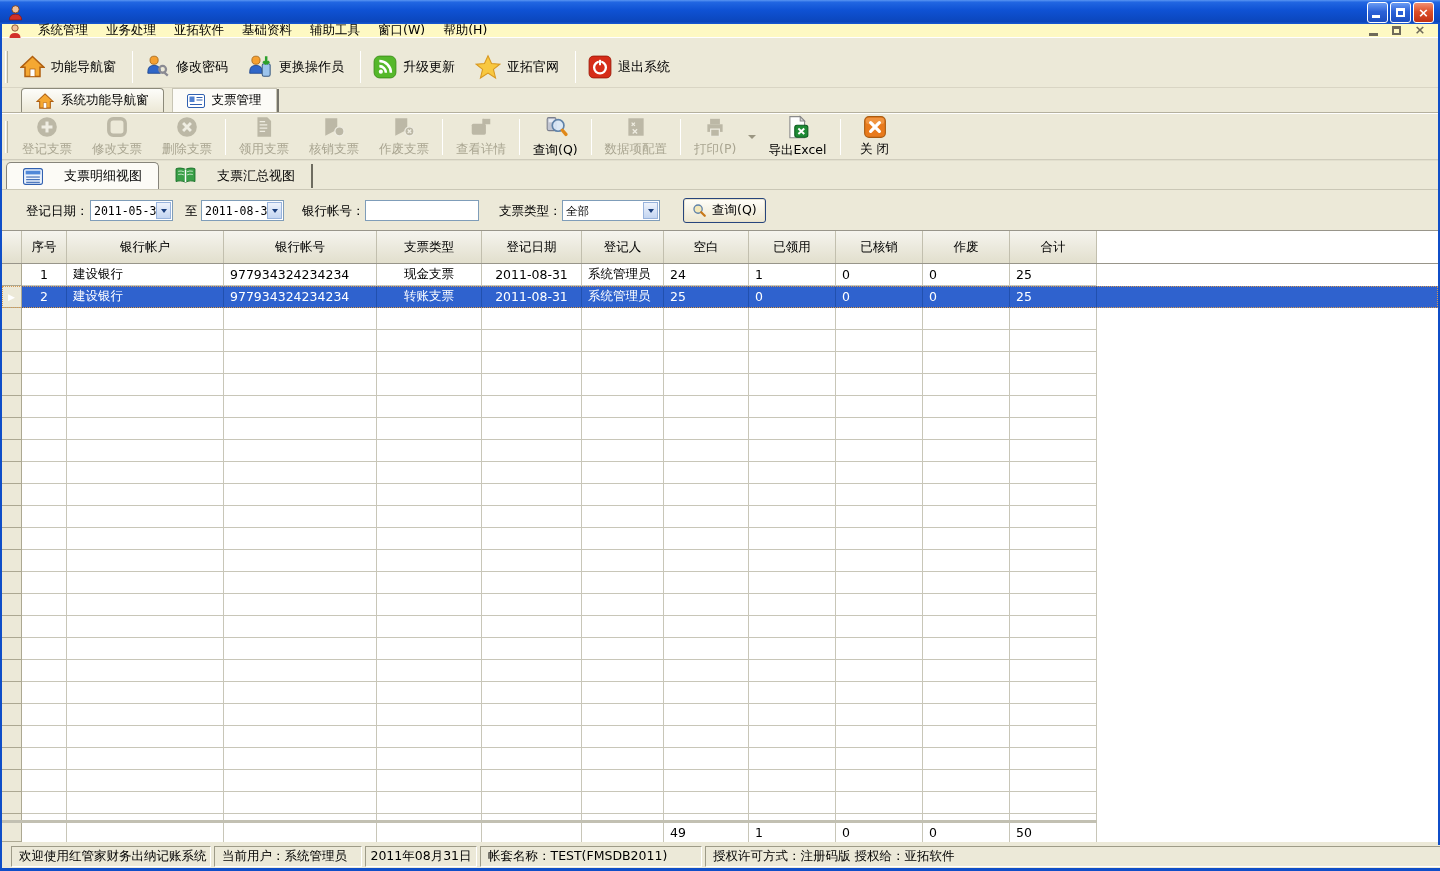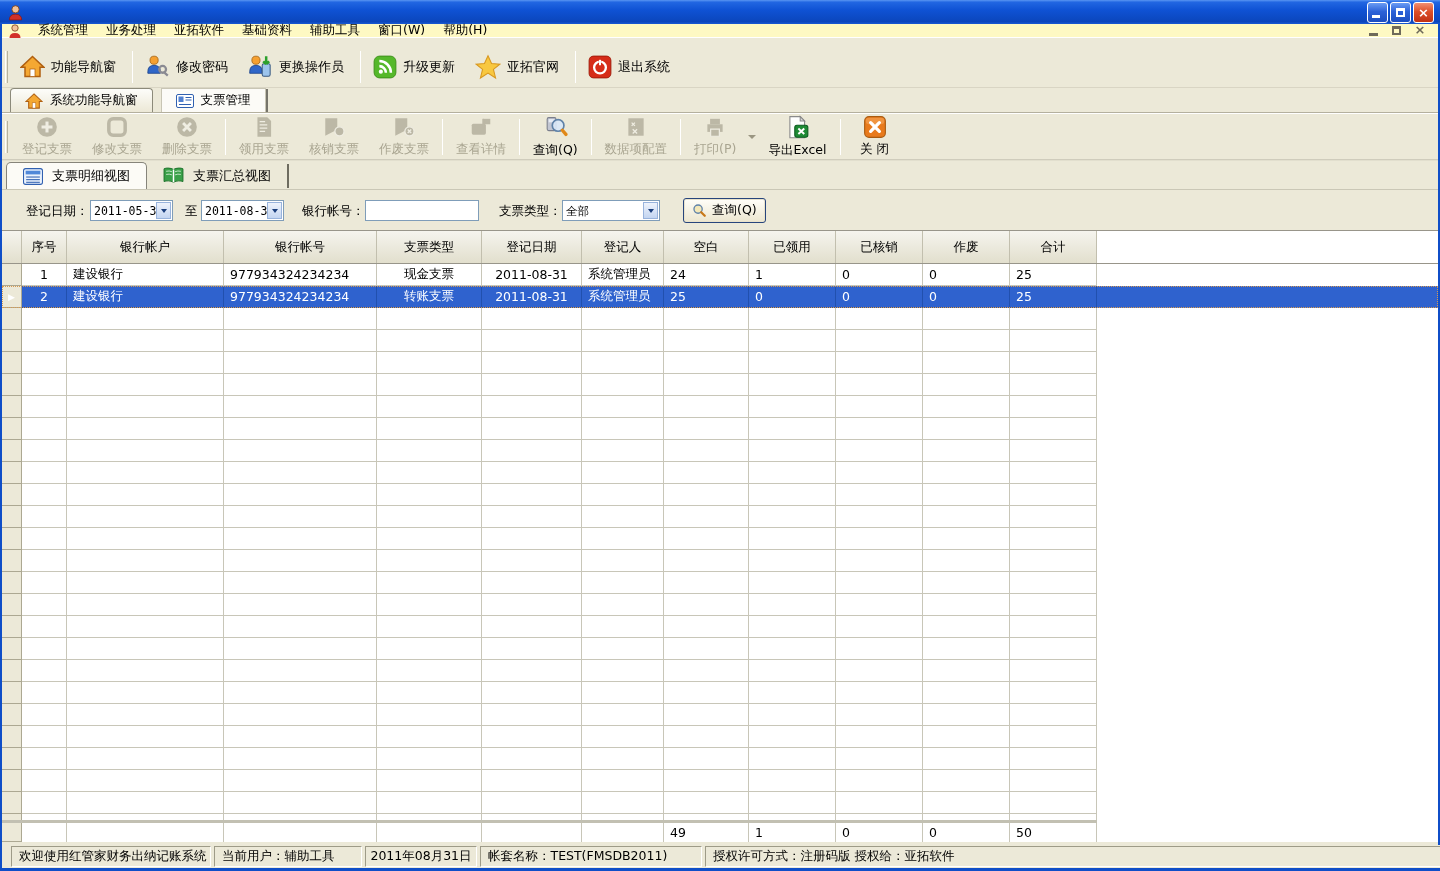--- a/index.html
+++ b/index.html
@@ -38,40 +38,40 @@
   .toolbar-main { position:absolute; left:0; top:46px; width:1436px; height:42px; background:#ece9d8;
     display:flex; align-items:center; border-bottom:1px solid #d9d5c4; }
   .grip { width:3px; height:32px; margin:0 4px 0 3px; border-left:1px solid #fff; border-right:1px solid #b6b29e; }
   .tb-item { display:flex; align-items:center; gap:6px; padding:4px 12px 4px 8px; font-size:13px; }
   .tb-sep { width:1px; height:32px; background:#c4c0ac; border-right:1px solid #fff; margin:0 4px; }
 
   
   .wintabs { position:absolute; left:0; top:88px; width:1436px; height:25px; background:#ece9d8;
     display:flex; align-items:flex-end; border-bottom:1px solid #b4b09e; }
   .wtab { display:flex; align-items:center; gap:7px; height:24px; padding:0 14px; font-size:12.5px; }
-  .wtab.outlined { margin-left:8px; border:1px solid #8c8a7a; border-bottom:none; border-radius:4px 4px 0 0;
+  .wtab.outlined { margin-left:19px; border:1px solid #8c8a7a; border-bottom:none; border-radius:4px 4px 0 0;
     background:linear-gradient(180deg,#fdfdfa,#ece8d6); }
   .wtab.activewhite { background:#fcfbf7; border:1px solid #c8c5b4; border-bottom:none; margin-left:8px; }
   .wtab-endline { width:2px; height:23px; background:#76746a; }
 
   
   .toolbar-actions { position:absolute; left:0; top:113px; width:1436px; height:47px; background:#ece9d8;
     display:flex; align-items:center; border-top:1px solid #fff; border-bottom:1px solid #cfccbc; }
   .abar-btn { display:flex; flex-direction:column; align-items:center; justify-content:center; gap:2px;
     min-width:62px; padding:2px 10px; font-size:12.5px; }
   .abar-btn .lbl { white-space:nowrap; }
   .abar-btn.disabled .lbl { color:#a9a591; }
   .abar-sep { width:1px; height:36px; background:#c4c0ac; border-right:1px solid #fff; margin:0 3px; }
   .abar-drop { width:12px; display:flex; align-items:center; justify-content:center; }
   .abar-drop i { width:0; height:0; border-left:4px solid transparent; border-right:4px solid transparent; border-top:4px solid #9a9682; }
 
   
   .viewtabs { position:absolute; left:0; top:160px; width:1436px; height:30px; background:#ece9d8;
     display:flex; align-items:flex-end; border-top:1px solid #e2dfce; border-bottom:1px solid #cac7b6; }
-  .vtab { display:flex; align-items:center; gap:9px; height:27px; padding:0 16px; font-size:13px; }
+  .vtab { display:flex; align-items:center; gap:21px; height:27px; padding:0 16px; font-size:13px; }
   .vtab.outlined { margin-left:4px; border:1px solid #86847a; border-bottom:none; border-radius:5px 5px 0 0; background:#fcfbf6; }
   .vtab-endline { width:2px; height:24px; background:#6e6c60; margin-bottom:1px; }
 
   
   .filterbar { position:absolute; left:0; top:190px; width:1436px; height:40px; background:#ece9d8; }
   .filterbar .flabel { position:absolute; top:13px; font-size:12.5px; }
   .combo { position:absolute; top:10px; height:21px; border:1px solid #7f9db9; background:#fff; }
   .combo .val { position:absolute; left:3px; top:3px; font-size:11.5px; }
   .combo .cbtn { position:absolute; right:1px; top:1px; bottom:1px; width:15px;
     background:linear-gradient(180deg,#eef3fc,#c3d5f1); border:1px solid #98b3dc; display:flex; align-items:center; justify-content:center; }
@@ -848,20 +848,20 @@
         <div class="g-cell l" style="width: 85px;">49</div>
         <div class="g-cell l" style="width: 87px;">1</div>
         <div class="g-cell l" style="width: 87px;">0</div>
         <div class="g-cell l" style="width: 87px;">0</div>
         <div class="g-cell l" style="width: 87px;">50</div>
       </div>
     </div>
 
   <div class="statusbar">
     <span class="sseg" style="width:200px">欢迎使用红管家财务出纳记账系统</span>
-    <span class="sseg" style="width:148px">当前用户：辅助工具</span>
+    <span class="sseg" style="width:148px">当前用户：系统管理员</span>
     <span class="sseg" style="width:112px;justify-content:center;padding-left:0">2011年08月31日</span>
     <span class="sseg" style="width:222px">帐套名称：TEST(FMSDB2011)</span>
     <span class="sseg" style="flex:1">授权许可方式：注册码版 授权给：亚拓软件</span>
   </div>
 
   <div class="bottomedge"></div>
 </div>
 
 </body></html>

